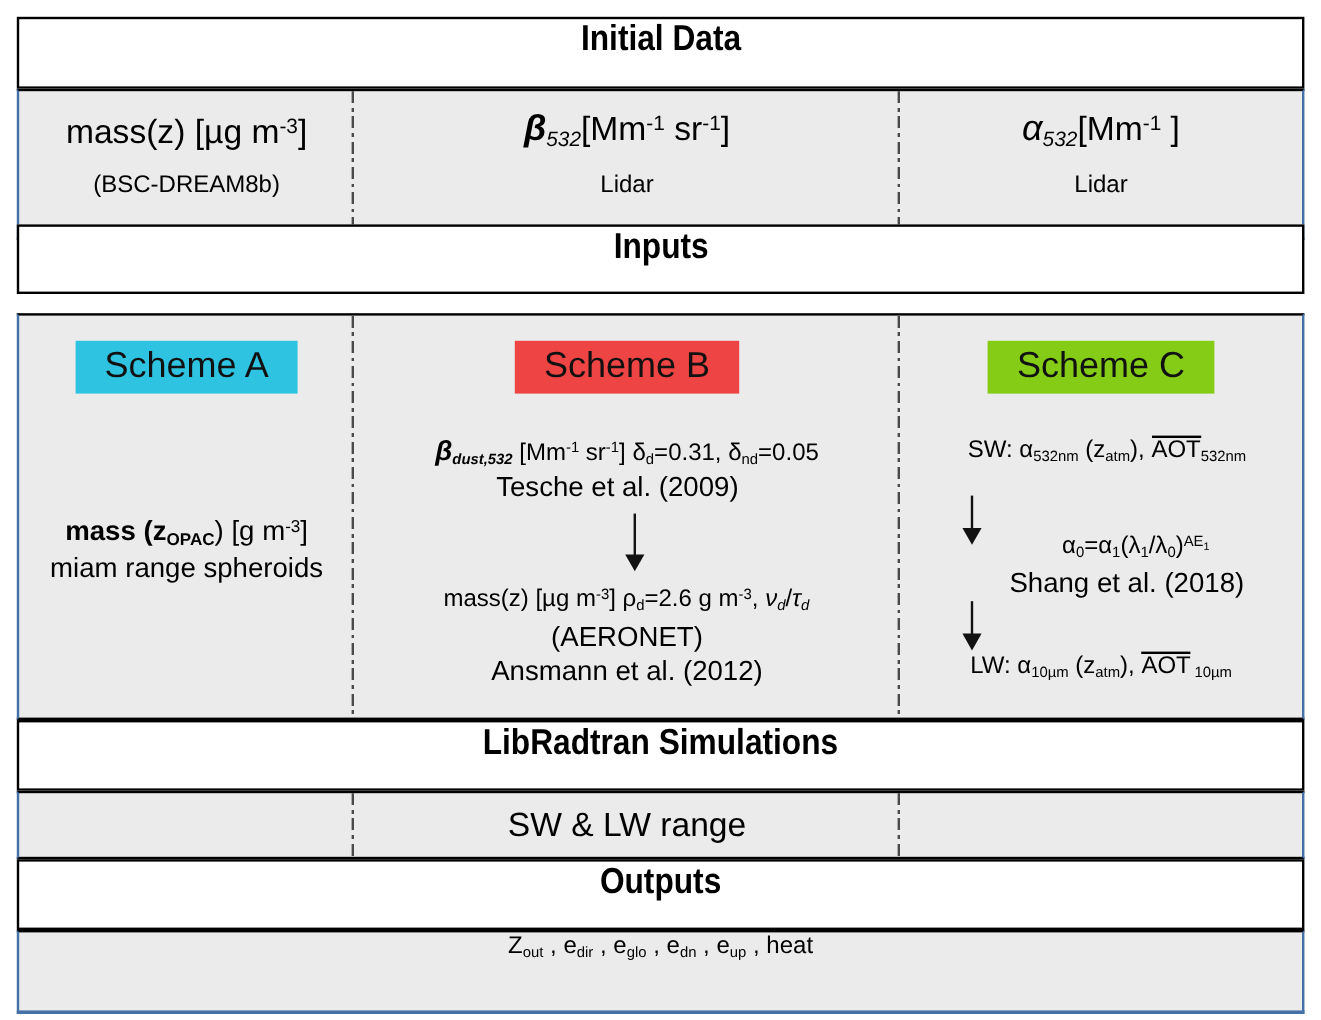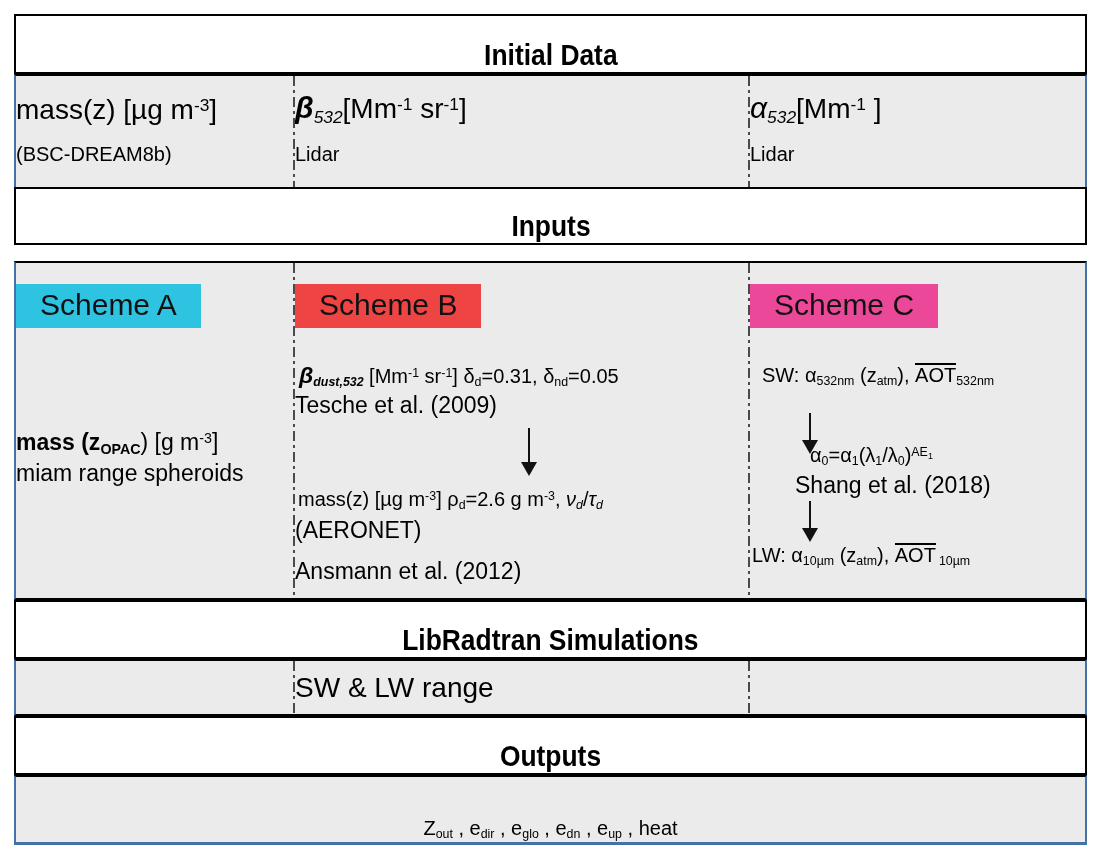--- a/index.html
+++ b/index.html
@@ -32,21 +32,21 @@
     border-right:2px solid #4472a8;
     border-top:2px solid #000000;
     border-bottom:2px solid #000000;
   }
   .row.grey.blue-bottom{
     border-bottom:3px solid #4472a8;
   }
 
   
   .banner{
-    display:flex;align-items:flex-end;justify-content:center;
+    display:flex;align-items:flex-start;justify-content:center;
     height:100%;
   }
   .banner-text{
     font-weight:bold;
     font-size:30px;
     letter-spacing:0px;
     font-family:"Liberation Sans","DejaVu Sans",sans-serif;
     transform:scaleX(0.88);
   }
 
@@ -99,39 +99,39 @@
   
   .chip{
     display:inline-block;
     padding:4px 24px 7px 24px;
     font-size:30px;
     line-height:1.1;
     color:#111;
   }
   .chip-a{background:#2ec3e0;}
   .chip-b{background:#ef4444;}
-  .chip-c{background:#ec4899;}
+  .chip-c{background:#84cc16;}
 
   
   .arrow{
     position:absolute;
     width:2px;background:#111;
   }
   .arrow::after{
     content:"";
     position:absolute;
     left:-7px;bottom:-13px;
     width:0;height:0;
     border-left:8px solid transparent;
     border-right:8px solid transparent;
     border-top:14px solid #111;
   }
 
   
-  .abs{position:absolute;text-align:left;}
+  .abs{position:absolute;text-align:center;}
 </style>
 </head>
 <body>
 
 <div class="sheet">
 
   <div class="row white" style="top:14px;height:60px;">
     <div class="banner">
       <span class="banner-text">Initial Data</span>
     </div>
@@ -194,21 +194,21 @@
 
         <div class="abs t-mid" style="top:128px;left:0;right:16px;">Tesche et al. (2009)</div>
 
         <div class="arrow" style="left:233px;top:165px;height:35px;"></div>
 
         <div class="abs t-small" style="top:224px;left:3px;right:4px;">
           <span>mass(z) [µg m</span><sup>-3</sup><span>] ρ</span><sub>d</sub><span>=2.6 g m</span><sup>-3</sup><span>, </span><span class="ital">ν</span><sub class="ital">d</sub><span>/</span><span class="ital">τ</span><sub class="ital">d</sub>
         </div>
 
         <div class="abs t-mid" style="top:253px;left:0;right:0;">(AERONET)</div>
-        <div class="abs t-mid" style="top:282px;left:0;right:0;margin-top:12px;">Ansmann et al. (2012)</div>
+        <div class="abs t-mid" style="top:282px;left:0;right:0;">Ansmann et al. (2012)</div>
       </div>
 
       <div class="col col-c">
         <div class="abs" style="top:21px;left:0;right:0;">
           <span class="chip chip-c">Scheme C</span>
         </div>
 
         <div class="abs t-small" style="top:100px;left:12px;right:2px;">
           <span>SW: </span><span>α</span><sub>532nm</sub><span> (z</span><sub>atm</sub><span>), </span><span class="ovl">AOT</span><sub>532nm</sub>
         </div>

